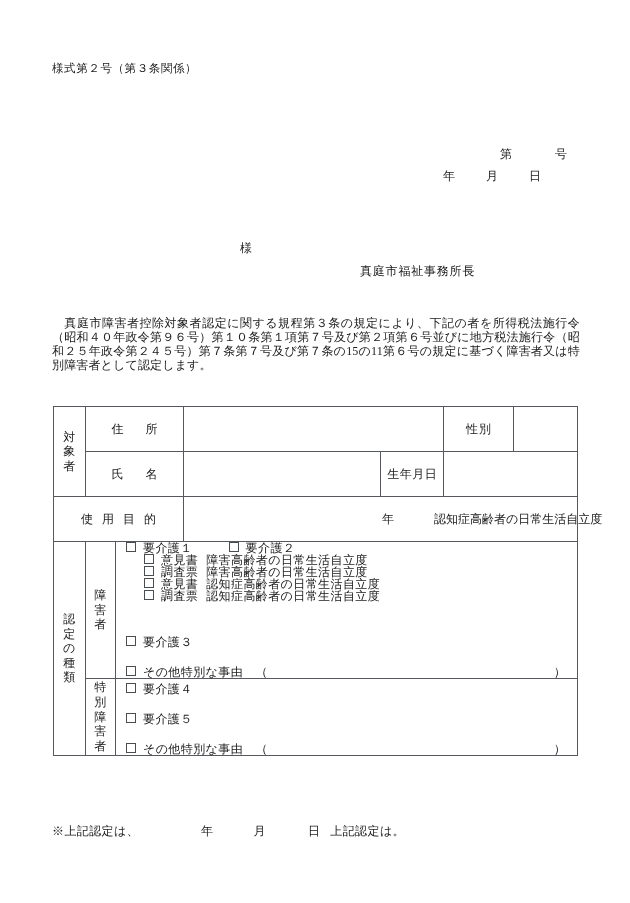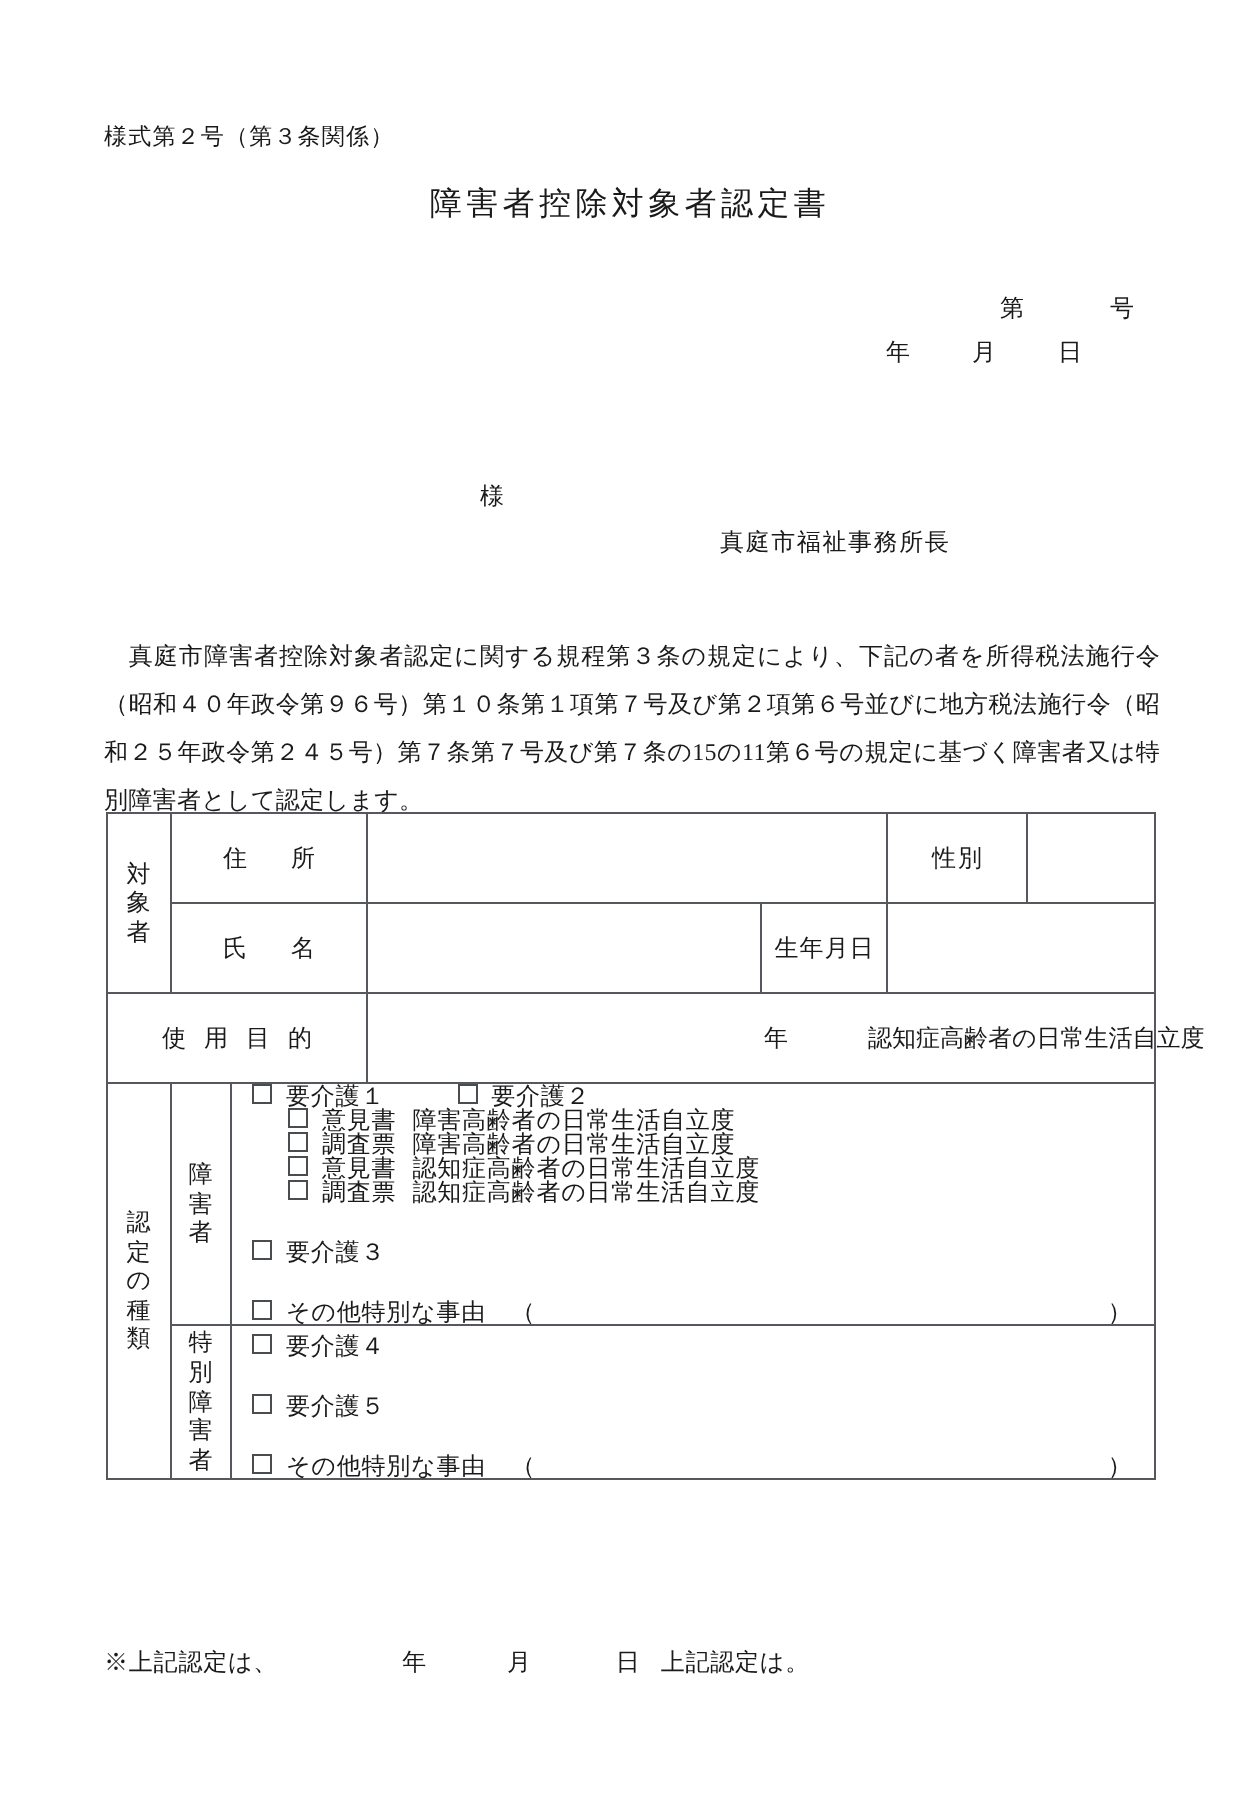--- a/index.html
+++ b/index.html
@@ -79,21 +79,21 @@
     white-space: nowrap;
   }
 
   
   .body-text {
     position: absolute;
     left: 52px;
     top: 316px;
     width: 528px;
     font-size: 12px;
-    line-height: 24px;
+    line-height: 14px;
     text-align: justify;
     text-justify: inter-ideograph;
     letter-spacing: 0.15px;
   }
   .body-text .indent { display: inline-block; width: 12px; }
 
   
   .form-table {
     position: absolute;
     left: 53px;
@@ -181,21 +181,20 @@
   .footnote .g3 { display: inline-block; width: 42px; }
   .footnote .g4 { display: inline-block; width: 10px; }
 </style>
 </head>
 <body>
 
 <div class="page">
 
   <div class="form-no">様式第２号（第３条関係）</div>
 
-  <div class="doc-title">障害者控除対象者認定書</div>
 
   <div class="number-line">
     <span>第</span><span class="gap"></span><span>号</span>
   </div>
 
   <div class="date-line">
     <span>年</span><span class="gap"></span><span>月</span><span class="gap"></span><span>日</span>
   </div>
 
   <div class="addressee">様</div>
@@ -271,21 +270,21 @@
           </span>
 
           <span class="crow sub">
             <span class="cbox"></span><span class="ctext">意見書</span><span class="sub-gap"></span><span class="ctext">認知症高齢者の日常生活自立度</span>
           </span>
 
           <span class="crow sub">
             <span class="cbox"></span><span class="ctext">調査票</span><span class="sub-gap"></span><span class="ctext">認知症高齢者の日常生活自立度</span>
           </span>
 
-          <span class="crow" style="margin-top:18px">
+          <span class="crow" style="margin-top:34px">
             <span class="cbox"></span><span class="ctext">要介護３</span>
           </span>
 
           <span class="crow" style="margin-top:18px">
             <span class="cbox"></span><span class="ctext">その他特別な事由　（</span><span class="paren-fill"></span><span class="ctext">）</span>
           </span>
 
         </td>
       </tr>
 

